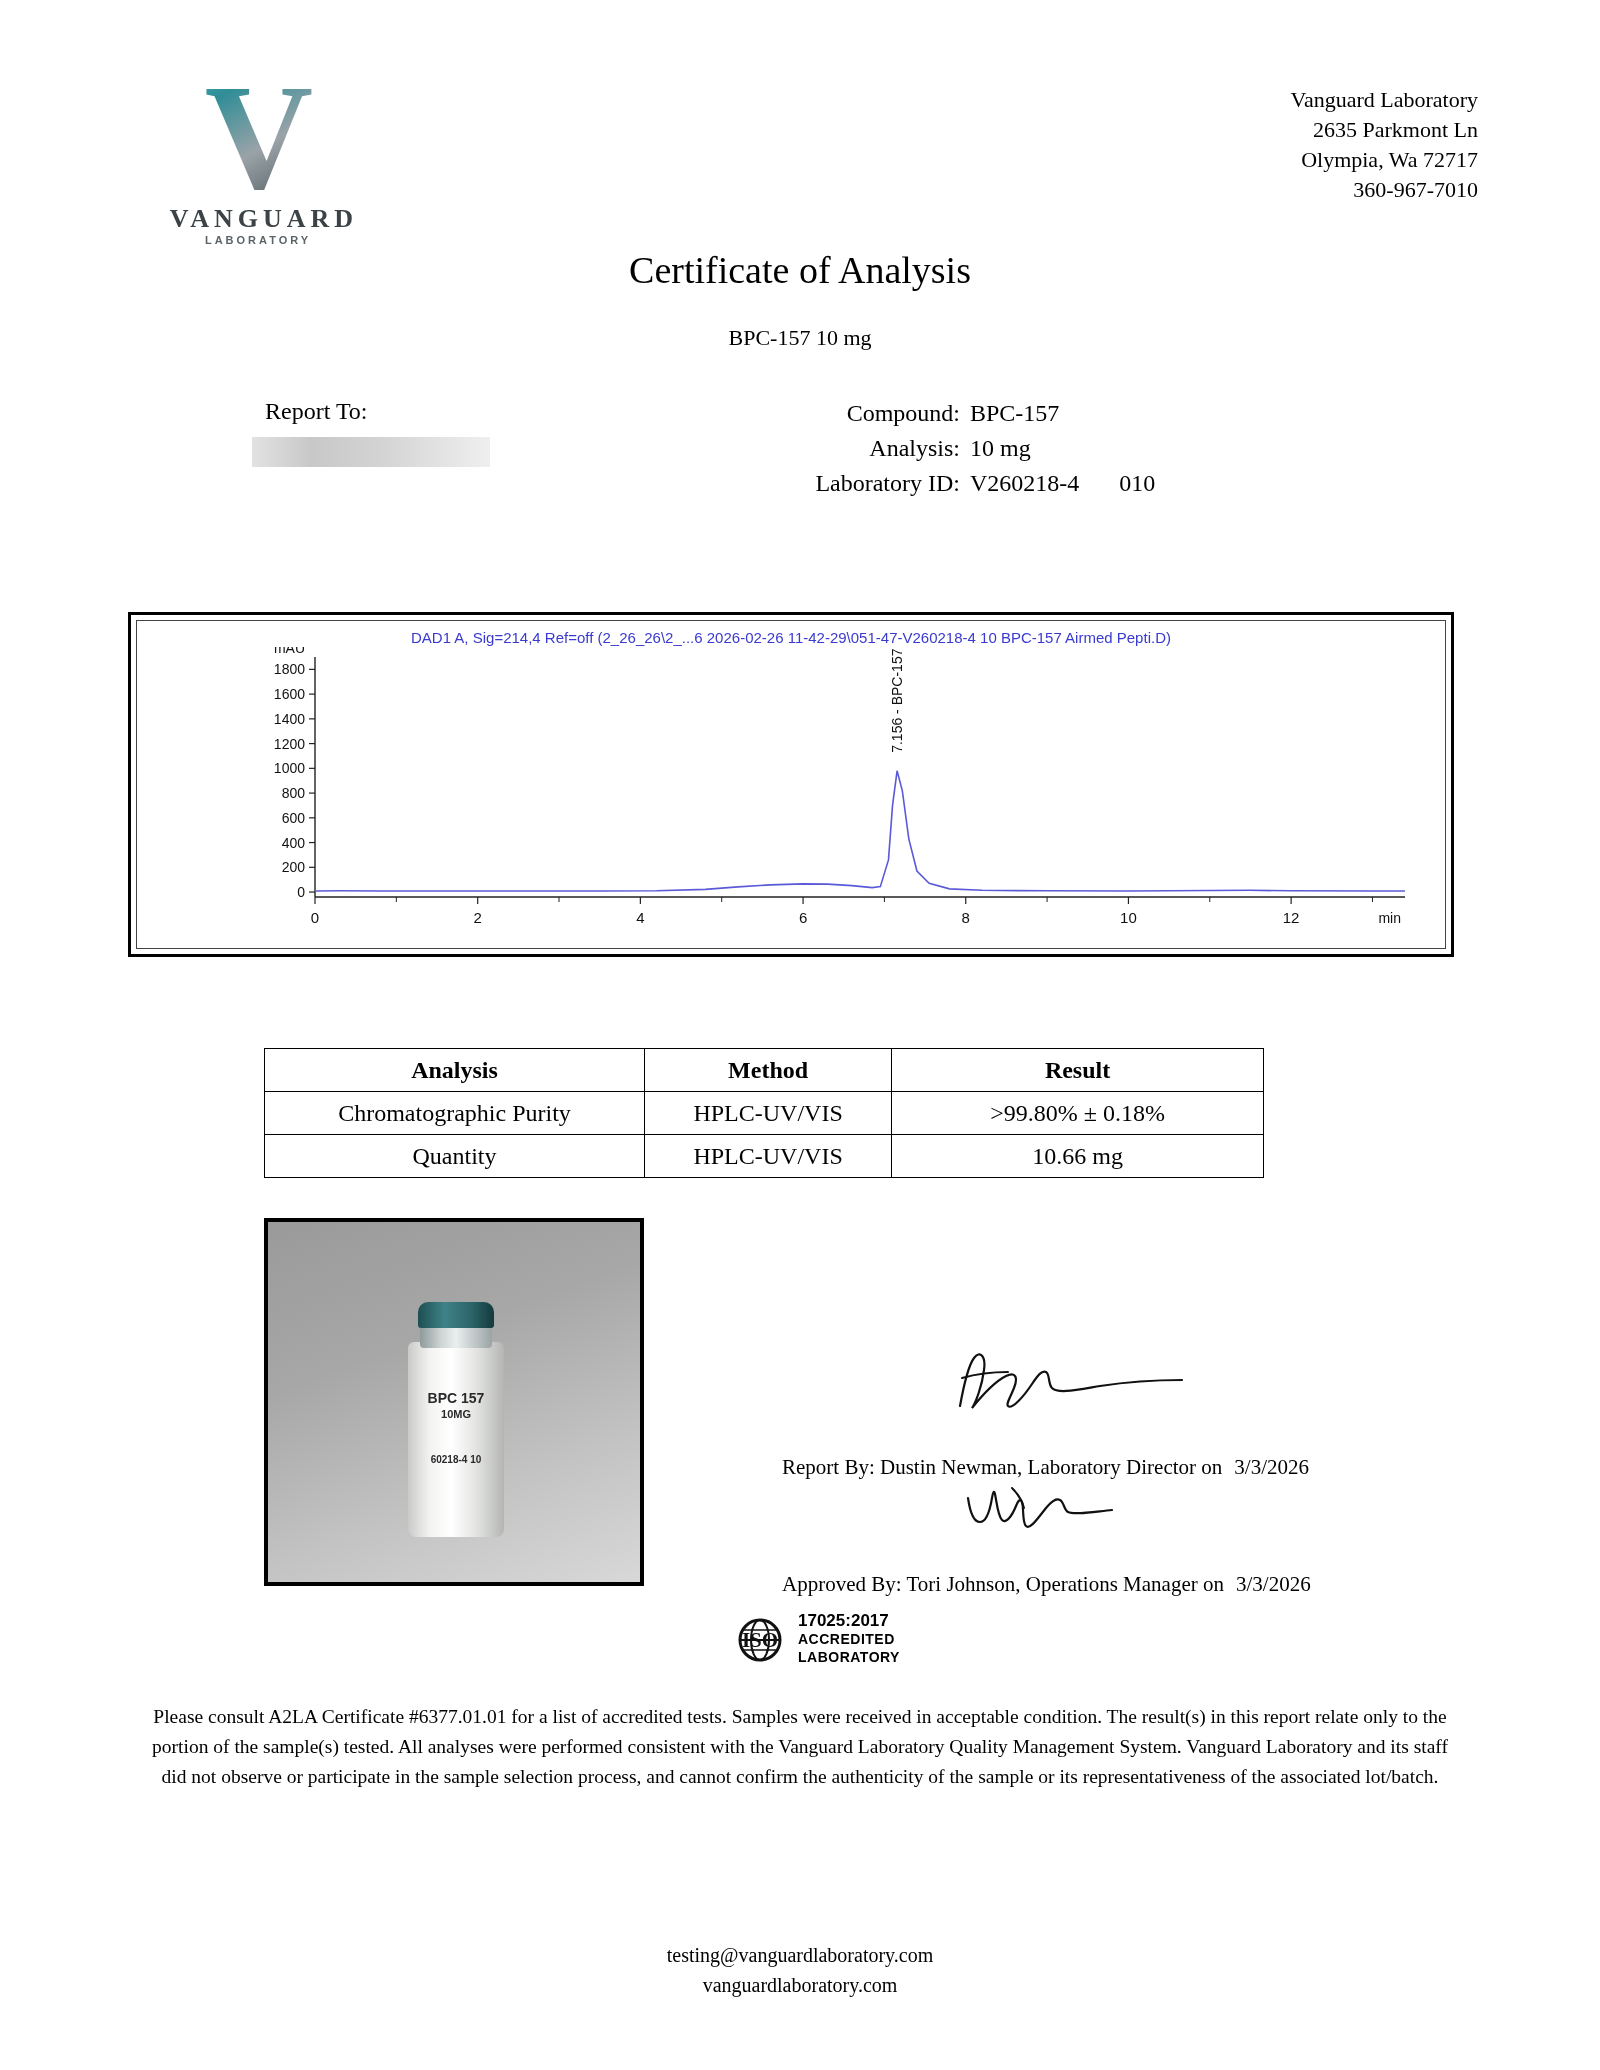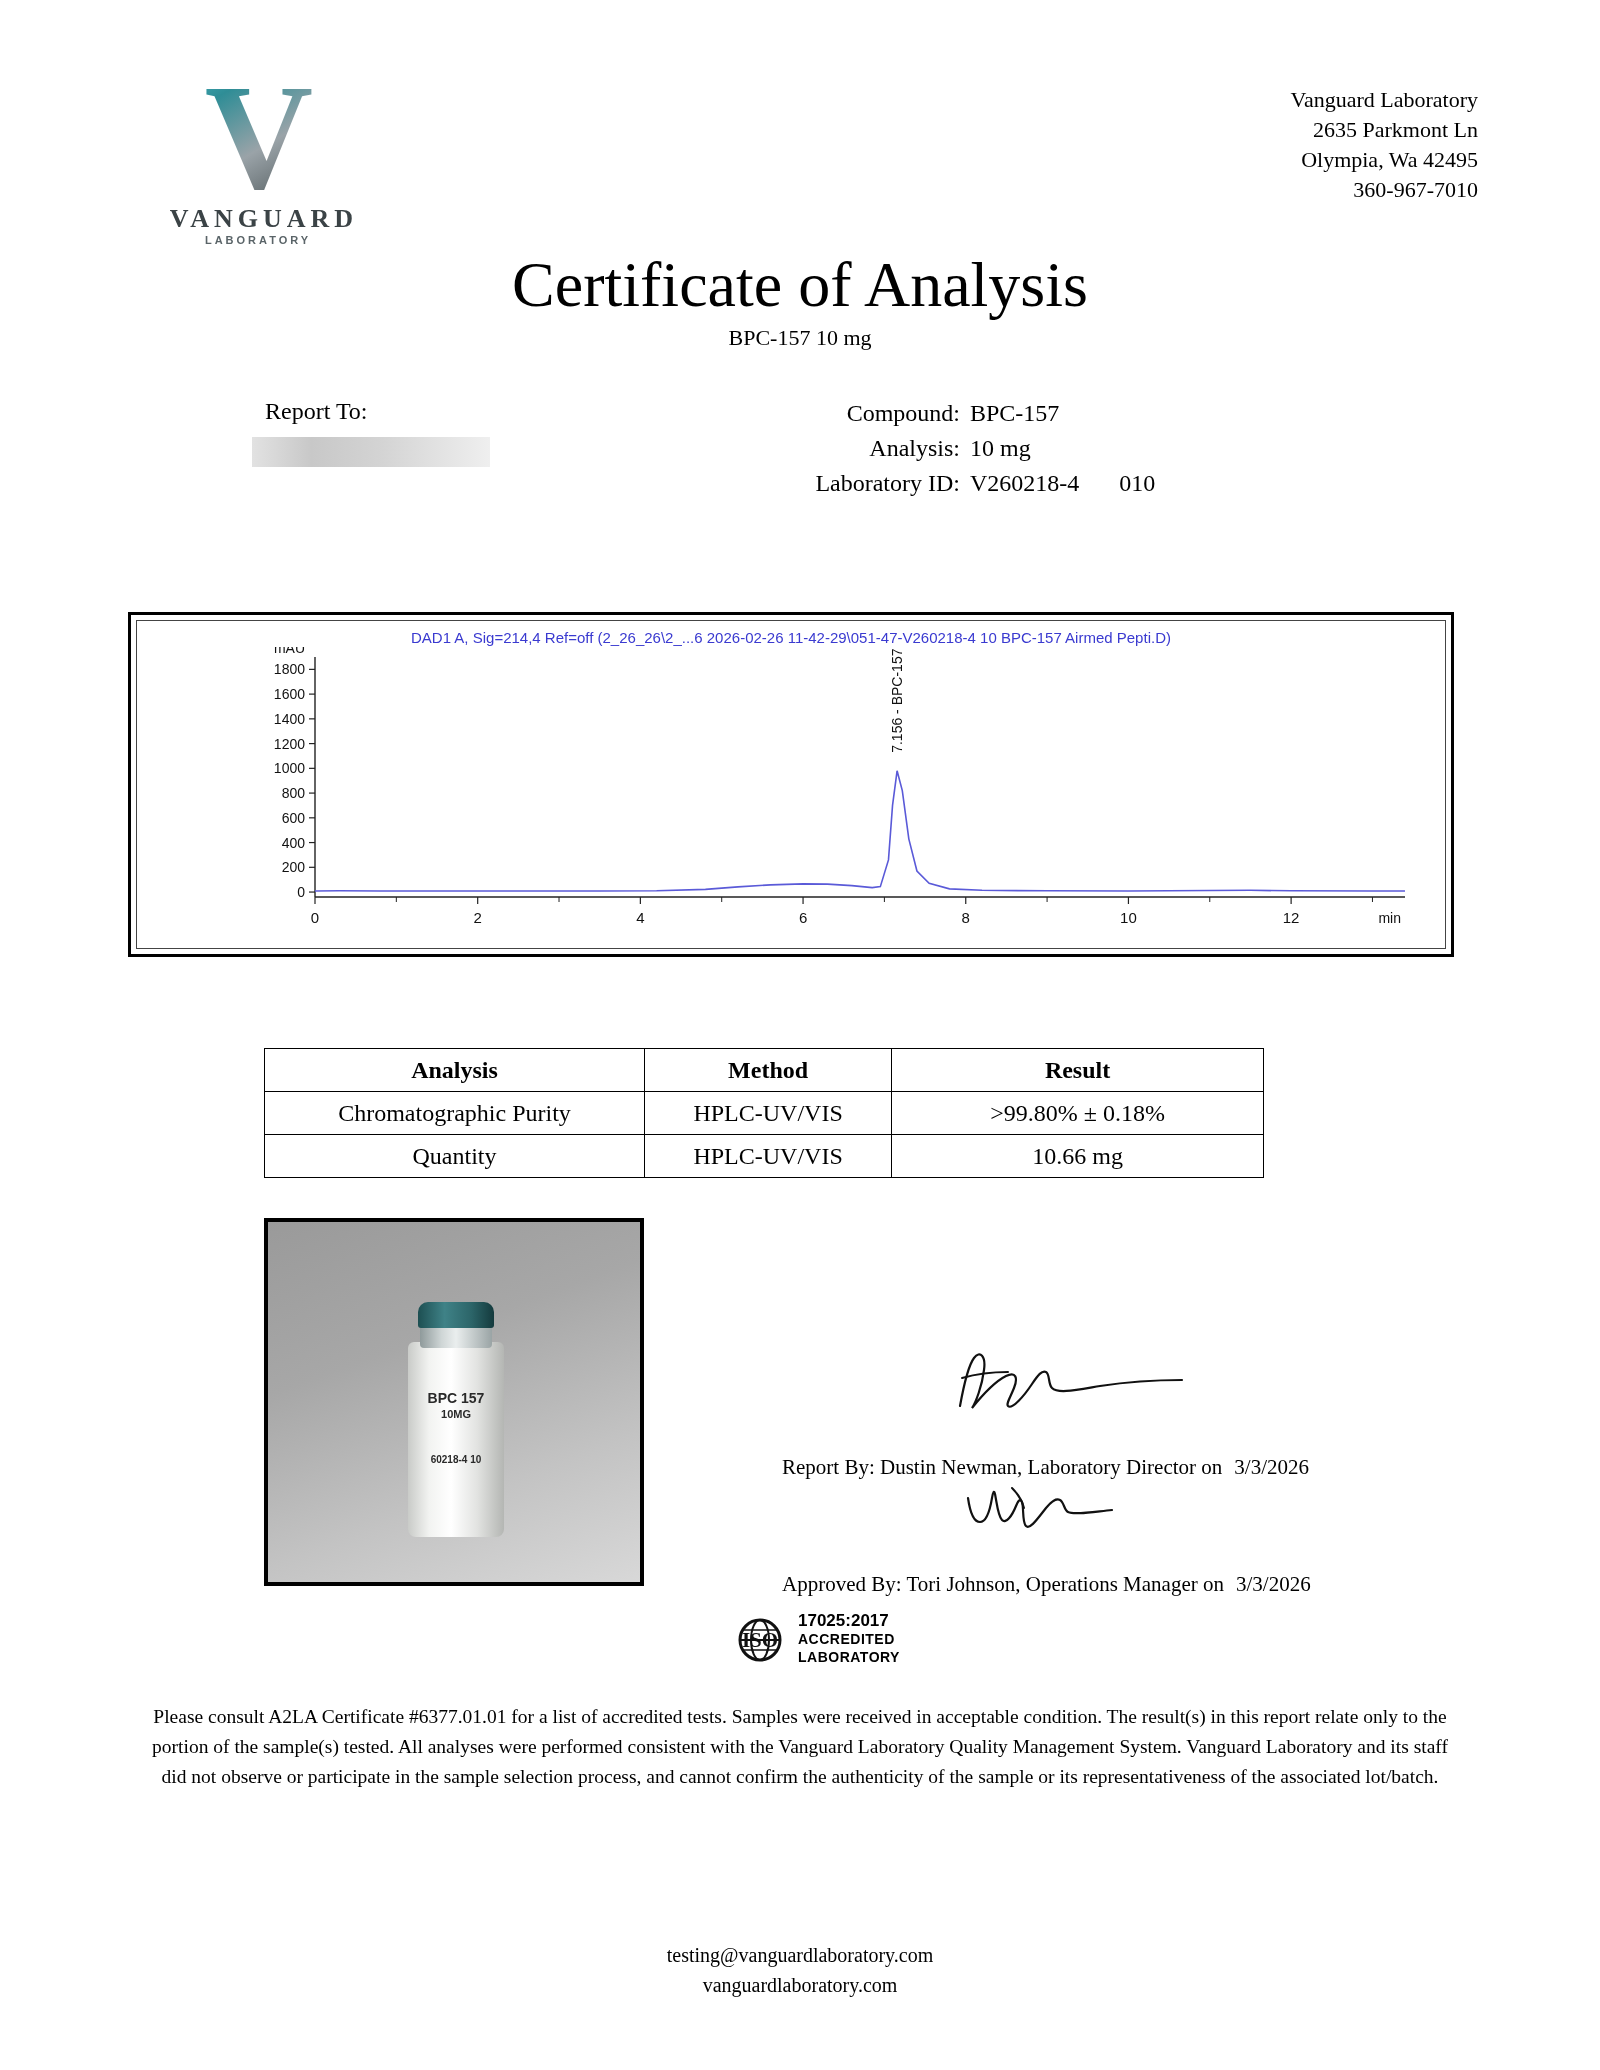--- a/index.html
+++ b/index.html
@@ -81,21 +81,21 @@
     font-size: 22px;
     line-height: 30px;
   }
 
   .doc-title {
     position: absolute;
     left: 0;
     top: 248px;
     width: 1600px;
     text-align: center;
-    font-size: 64px;
+    font-size: 38px;
     letter-spacing: 0px;
   }
   .doc-subtitle {
     position: absolute;
     left: 0;
     top: 325px;
     width: 1600px;
     text-align: center;
     font-size: 22px;
   }
@@ -325,21 +325,21 @@
 
   <div class="logo">
     <div class="logo-v">V</div>
     <div class="logo-word">VANGUARD</div>
     <div class="logo-sub">LABORATORY</div>
   </div>
 
   <div class="lab-address">
     <div>Vanguard Laboratory</div>
     <div>2635 Parkmont Ln</div>
-    <div>Olympia, Wa 42495</div>
+    <div>Olympia, Wa 72717</div>
     <div>360-967-7010</div>
   </div>
 
   <div class="doc-title">Certificate of Analysis</div>
   <div class="doc-subtitle">BPC-157 10 mg</div>
 
   <div class="report-to-label">Report To:</div>
   <div class="redaction"></div>
 
   <div class="meta">

